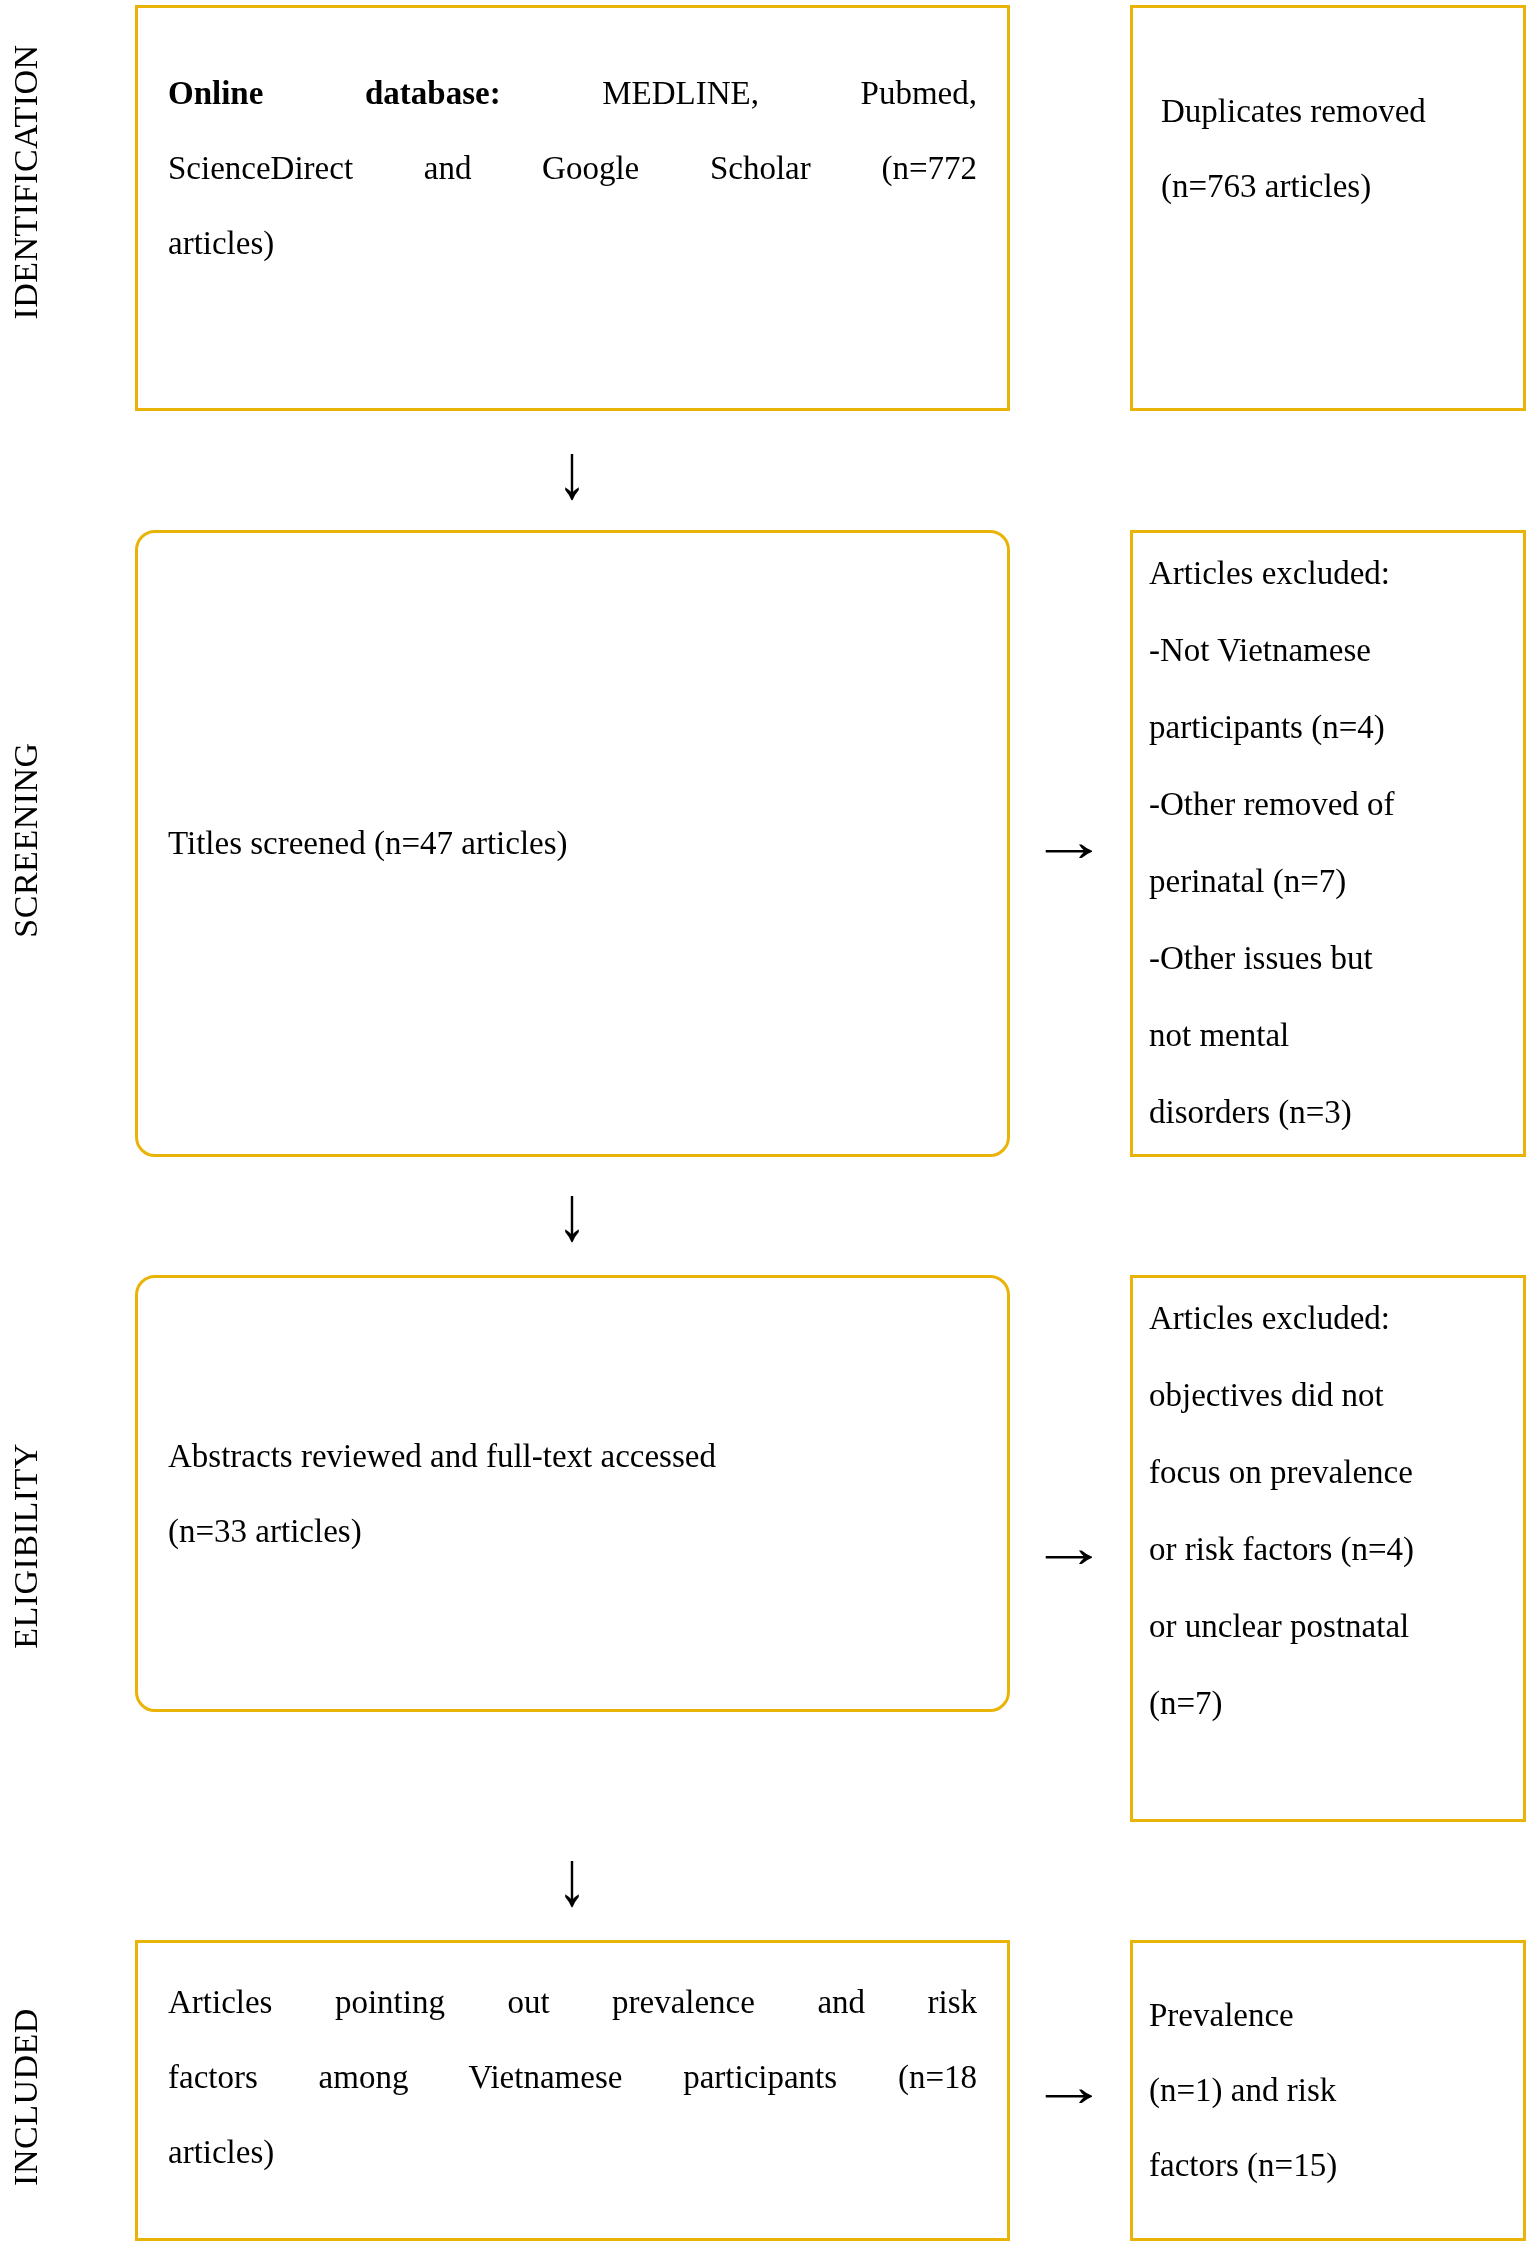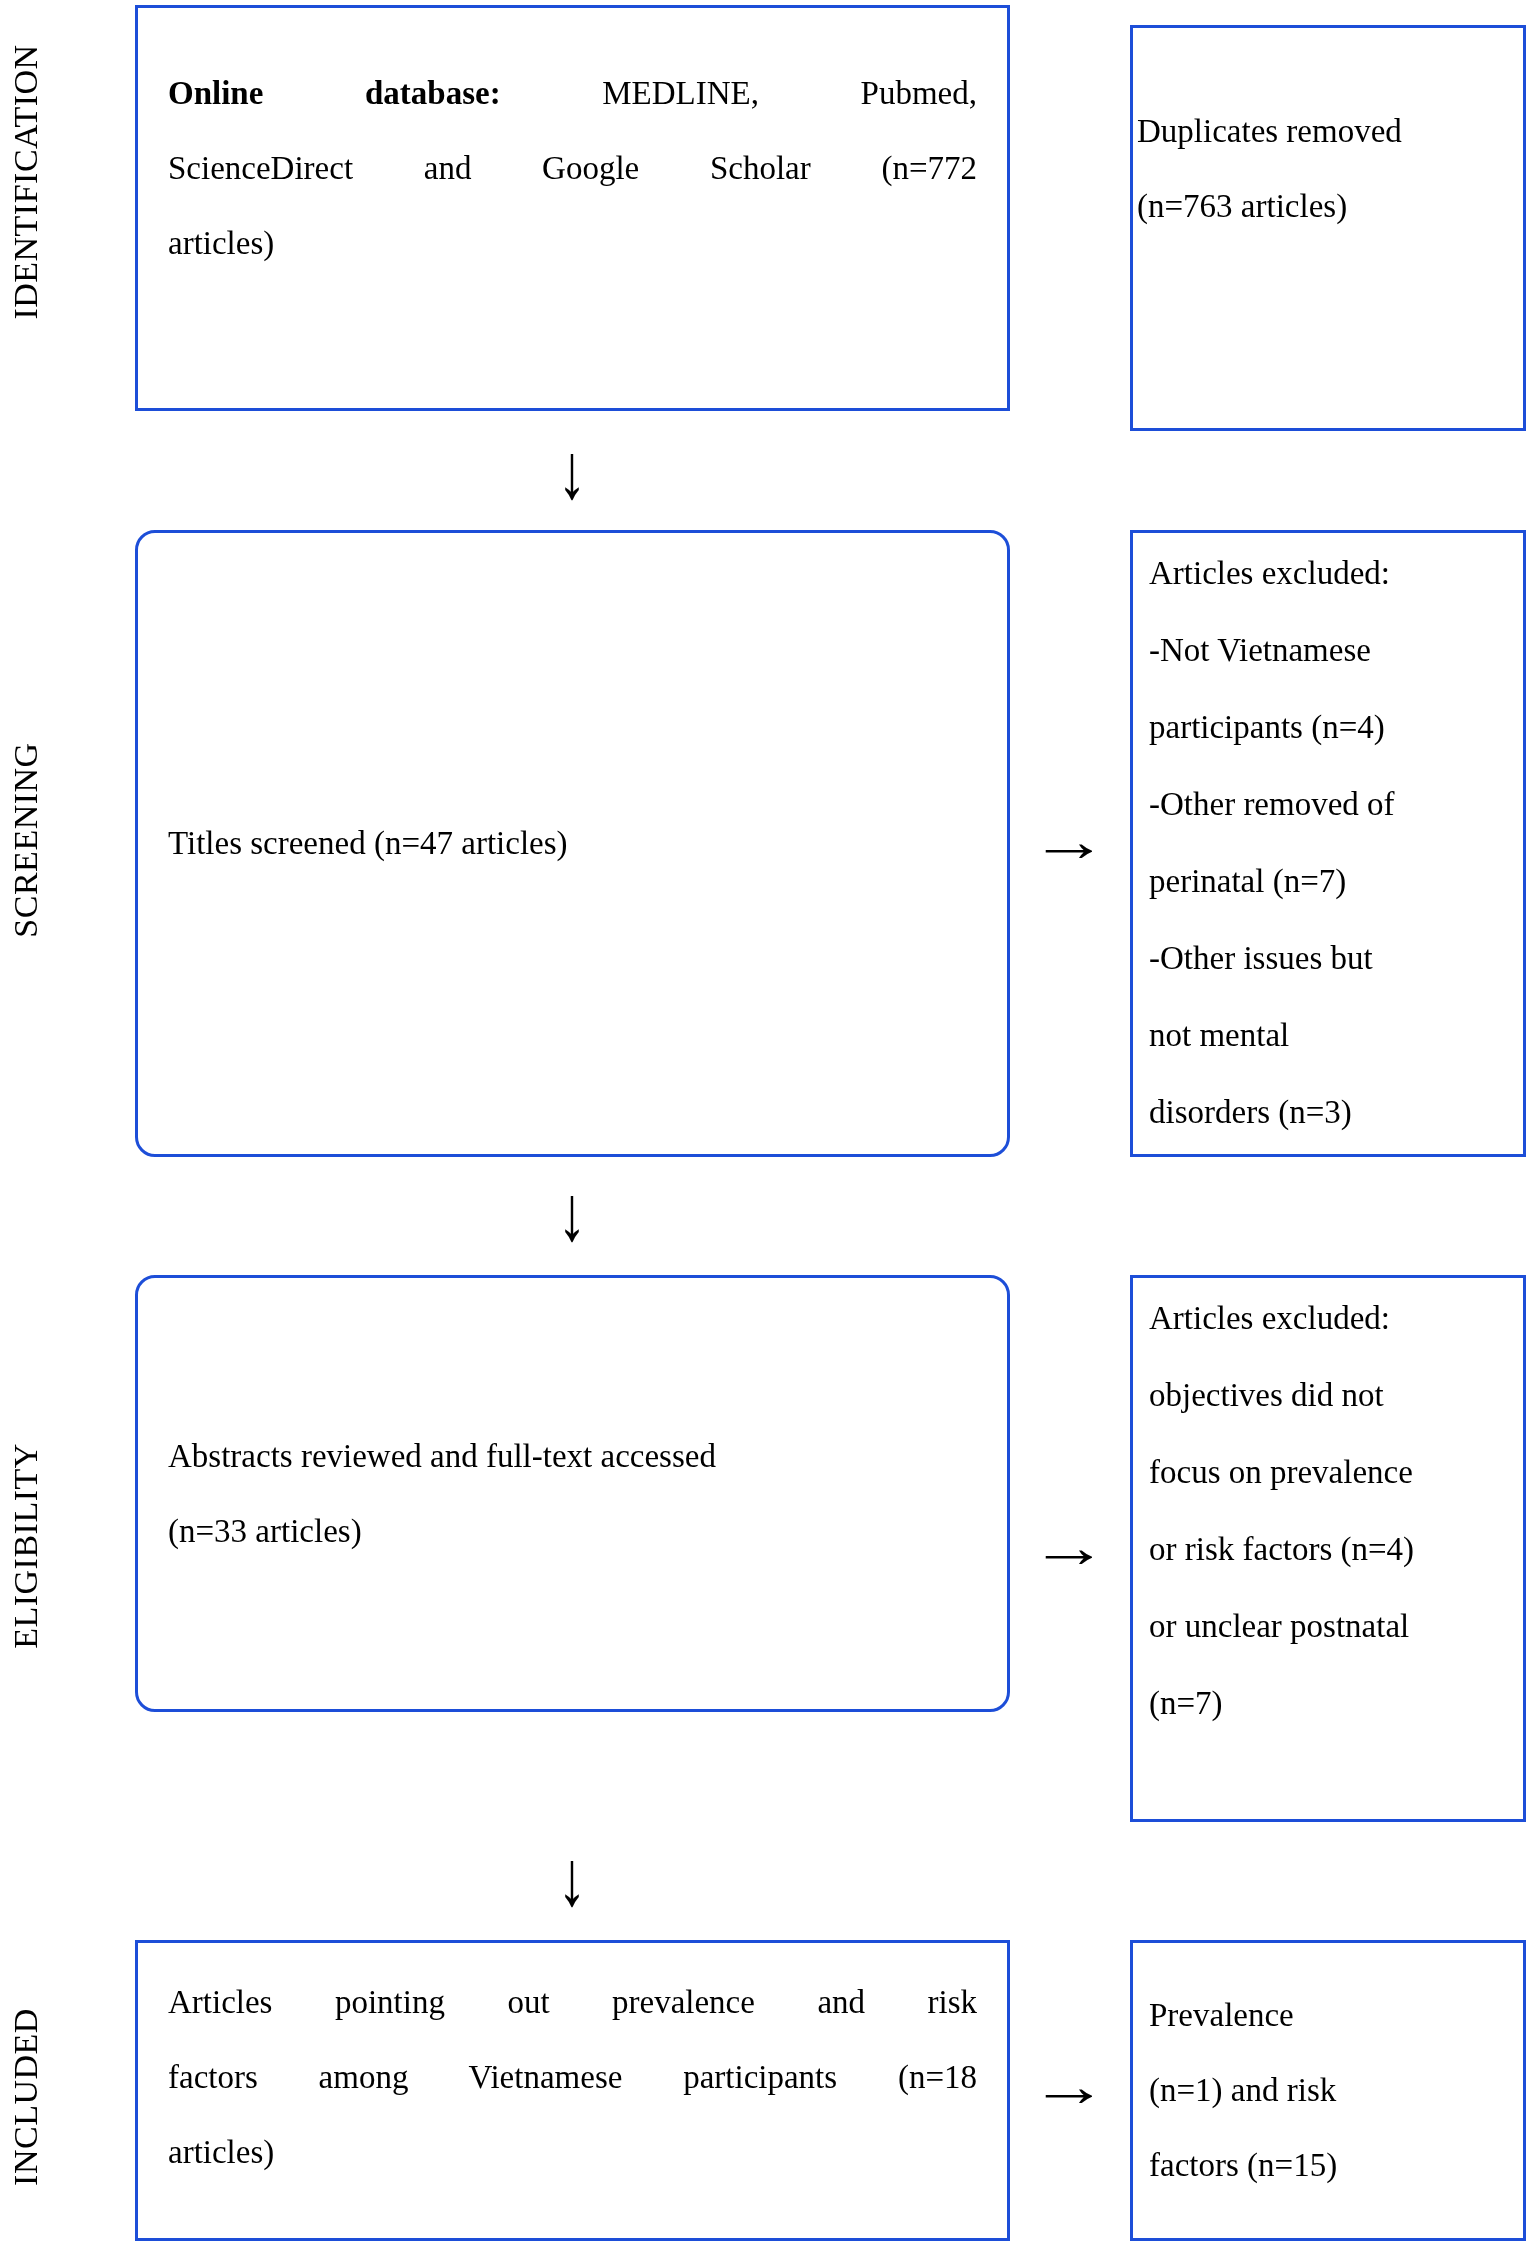--- a/index.html
+++ b/index.html
@@ -16,32 +16,32 @@
   .stage-label {
     position: absolute;
     left: 26px;
     transform: translate(-50%, -50%) rotate(-90deg);
     white-space: nowrap;
     font-size: 34px;
     letter-spacing: 0.5px;
   }
   .box {
     position: absolute;
-    border: 3px solid #1d4ed8;
+    border: 3px solid #eab308;
     background: #ffffff;
     font-size: 33px;
   }
   .main-col { left: 135px; width: 875px; }
   .side-col { left: 1130px; width: 396px; }
   .line { line-height: 75px; }
   .side-line { line-height: 77px; }
   .jline { text-align: justify; text-align-last: justify; }
   .bold { font-weight: bold; }
   .pad-main { padding: 48px 30px 0 30px; }
-  .pad-side-top { padding: 66px 16px 0 4px; margin-top: 20px; }
+  .pad-side-top { padding: 66px 16px 0 28px; }
   .pad-side-list { padding: 2px 16px 0 16px; }
   .vcenter {
     display: flex;
     flex-direction: column;
     justify-content: center;
   }
   .pad-h-main { padding-left: 30px; padding-right: 30px; border-radius: 20px; }
   .pad-h-side { padding-left: 16px; }
   .pad-included { padding: 22px 30px 0 30px; }
   .arrow {

